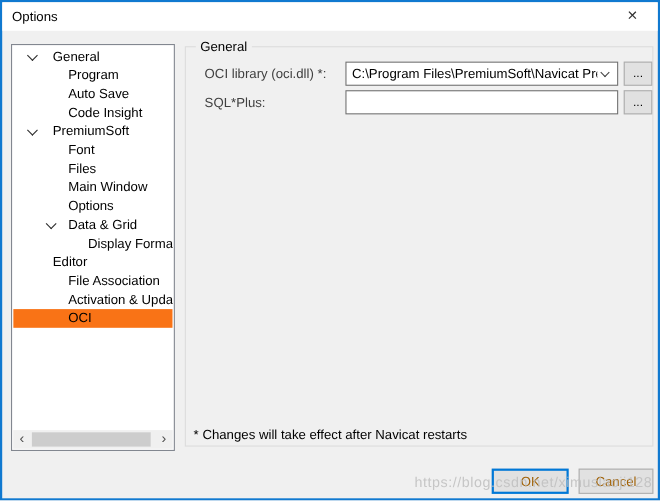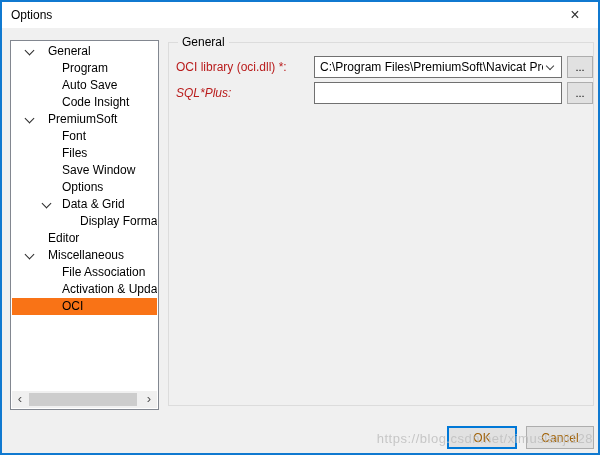--- a/index.html
+++ b/index.html
@@ -29,23 +29,23 @@
   .hscroll { position:absolute; left:1px; right:1px; bottom:1px; height:17px; background:#f0f0f0; }
   .scroll-arrow { position:absolute; top:0; width:16px; height:17px; text-align:center; line-height:15px; font-size:13px; color:#505050; }
   .scroll-left { left:0; }
   .scroll-right { right:0; }
   .scroll-thumb { position:absolute; left:17px; top:2px; width:108px; height:13px; background:#cdcdcd; }
 
   
   .groupbox { position:absolute; left:166px; top:40px; width:426px; height:364px; border:1px solid #dcdcdc; }
   .group-legend { position:absolute; left:9px; top:-8px; background:#f0f0f0; padding:0 4px; font-size:12px; color:#000; }
 
-  .field-label { position:absolute; left:7px; font-size:12px; color:#b91c1c; line-height:22px; }
+  .field-label { position:absolute; left:17px; font-size:12px; color:#404040; line-height:22px; }
   .row1 { top:13px; }
-  .row2 { top:39px;font-style:italic; }
+  .row2 { top:39px; }
 
   .combo { position:absolute; left:145px; top:13px; width:248px; height:22px; background:#fff; border:1px solid #707070; }
   .combo-text { position:absolute; left:5px; right:18px; top:0; line-height:20px; font-size:12px; white-space:nowrap; overflow:hidden; }
   .combo-chev { position:absolute; right:8px; top:6px; width:6px; height:6px; border-right:1.2px solid #444; border-bottom:1.2px solid #444; transform:rotate(45deg); }
 
   .text-input { position:absolute; left:145px; top:39px; width:248px; height:22px; background:#fff; border:1px solid #707070; font-family:"Liberation Sans", sans-serif; font-size:12px; padding:0 4px; outline:none; }
 
   .browse-btn { position:absolute; left:398px; width:26px; height:22px; background:#e1e1e1; border:1px solid #adadad; font-size:11px; line-height:16px; text-align:center; color:#000; padding:0; }
   .browse1 { top:13px; }
   .browse2 { top:39px; }
@@ -71,26 +71,25 @@
 
   <div class="tree">
     <div class="tree-rows">
         <div class="tree-row lvl0"><span class="chev"></span><span class="tree-label">General</span></div>
         <div class="tree-row lvl1"><span class="tree-label">Program</span></div>
         <div class="tree-row lvl1"><span class="tree-label">Auto Save</span></div>
         <div class="tree-row lvl1"><span class="tree-label">Code Insight</span></div>
         <div class="tree-row lvl0"><span class="chev"></span><span class="tree-label">PremiumSoft</span></div>
         <div class="tree-row lvl1"><span class="tree-label">Font</span></div>
         <div class="tree-row lvl1"><span class="tree-label">Files</span></div>
-        <div class="tree-row lvl1"><span class="tree-label">Save Window</span></div>
+        <div class="tree-row lvl1"><span class="tree-label">Main Window</span></div>
         <div class="tree-row lvl1"><span class="tree-label">Options</span></div>
         <div class="tree-row lvl1"><span class="chev"></span><span class="tree-label">Data &amp; Grid</span></div>
         <div class="tree-row lvl2"><span class="tree-label">Display Format</span></div>
         <div class="tree-row lvl0"><span class="tree-label">Editor</span></div>
-        <div class="tree-row lvl0"><span class="chev"></span><span class="tree-label">Miscellaneous</span></div>
         <div class="tree-row lvl1"><span class="tree-label">File Association</span></div>
         <div class="tree-row lvl1"><span class="tree-label">Activation &amp; Updat</span></div>
         <div class="tree-row lvl1 selected"><span class="tree-label">OCI</span></div>
       </div>
     <div class="hscroll">
       <span class="scroll-arrow scroll-left">‹</span>
       <span class="scroll-thumb"></span>
       <span class="scroll-arrow scroll-right">›</span>
     </div>
   </div>
@@ -102,20 +101,21 @@
     <div class="combo">
       <span class="combo-text">C:\Program Files\PremiumSoft\Navicat Pre</span>
       <span class="combo-chev"></span>
     </div>
     <button class="browse-btn browse1">...</button>
 
     <span class="field-label row2">SQL*Plus:</span>
     <input class="text-input" type="text" value="" style="">
     <button class="browse-btn browse2">...</button>
 
+    <span class="note">* Changes will take effect after Navicat restarts</span>
   </div>
 
   <button class="btn ok-btn">OK</button>
   <button class="btn cancel-btn">Cancel</button>
 
   <span class="watermark">https://blog.csdn.net/ximuslaoji128</span>
 
 </div>
 
 </body></html>

